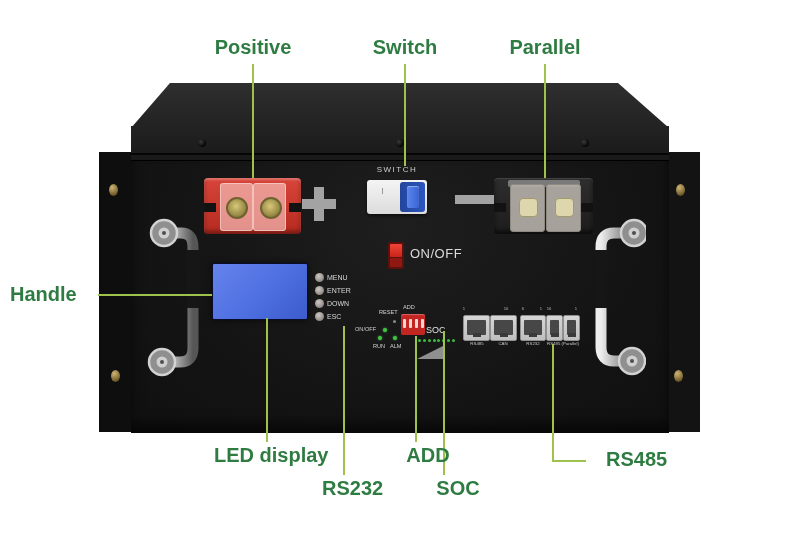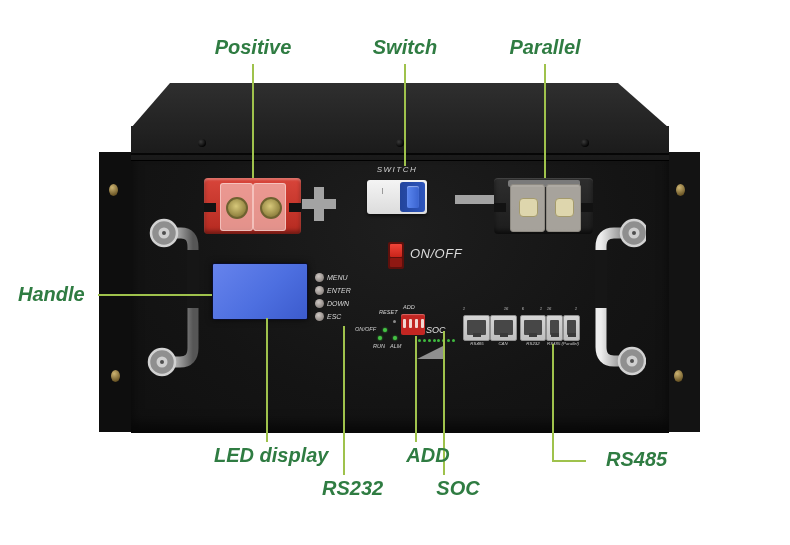--- a/index.html
+++ b/index.html
@@ -1,17 +1,17 @@
 <!DOCTYPE html>
 <html><head>
 <meta charset="utf-8">
 <style>
   html,body { margin:0; padding:0; background:#fff; }
   .stage { position:relative; width:786px; height:545px; background:#ffffff; overflow:hidden;
-           font-family:"Liberation Sans", sans-serif;font-style:italic; }
+           font-family:"Liberation Sans", sans-serif; }
 
   
   .ann { position:absolute; color:#2f7c42; font-weight:bold; font-size:20px; z-index:6; white-space:nowrap; }
   .ann.center { text-align:center; }
   .line { position:absolute; background:#9fc24c; z-index:5; }
 
   
   .abs { position:absolute; }
   .top-face { left:99px; top:83px; width:601px; height:45px; z-index:1;
               background:linear-gradient(180deg,#2f2f2f,#222222);
@@ -106,21 +106,21 @@
             transform:scale(0.6); transform-origin:center top; z-index:2; }
 </style>
 </head>
 <body>
 
 <div class="stage">
 
   <div class="ann center" style="left:203px; top:36px; width:100px;">Positive</div>
   <div class="ann center" style="left:355px; top:36px; width:100px;">Switch</div>
   <div class="ann center" style="left:495px; top:36px; width:100px;">Parallel</div>
-  <div class="ann" style="left:18px; top:283px;">Handle</div>
+  <div class="ann" style="left:10px; top:283px;">Handle</div>
   <div class="ann" style="left:214px; top:444px;text-align:center;">LED display</div>
   <div class="ann" style="left:322px; top:477px;">RS232</div>
   <div class="ann center" style="left:398px; top:444px; width:60px;">ADD</div>
   <div class="ann center" style="left:428px; top:477px; width:60px;">SOC</div>
   <div class="ann" style="left:606px; top:448px;">RS485</div>
 
   <div class="line" style="left:252px; top:64px; width:2px; height:114px;"></div>
   <div class="line" style="left:404px; top:64px; width:2px; height:102px;"></div>
   <div class="line" style="left:544px; top:64px; width:2px; height:114px;"></div>
   <div class="line" style="left:98px;  top:294px; width:114px; height:2px;"></div>

